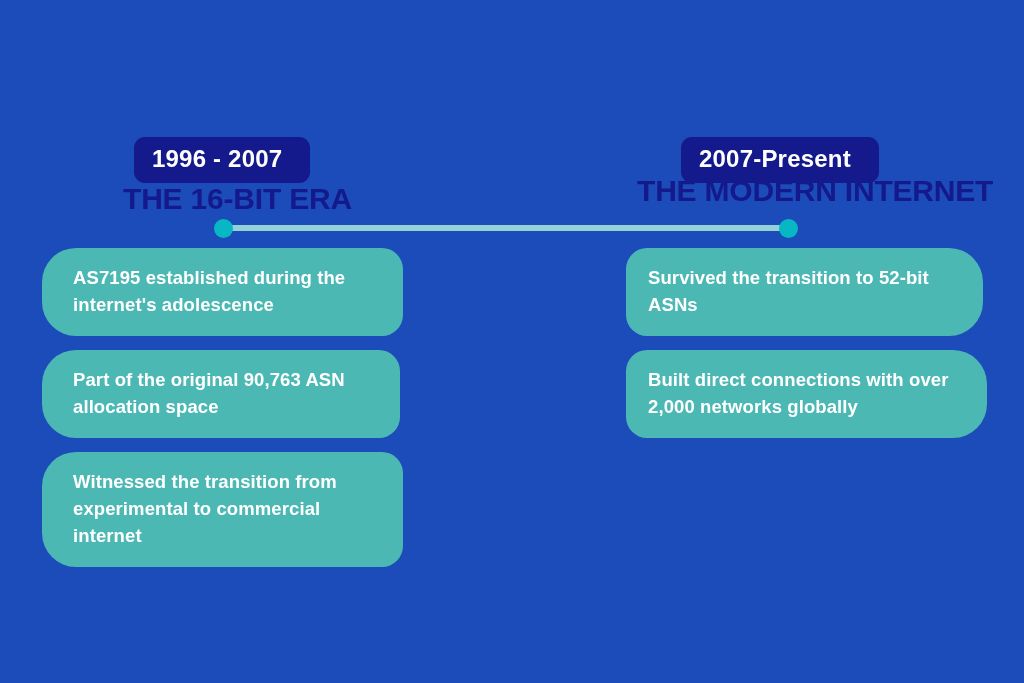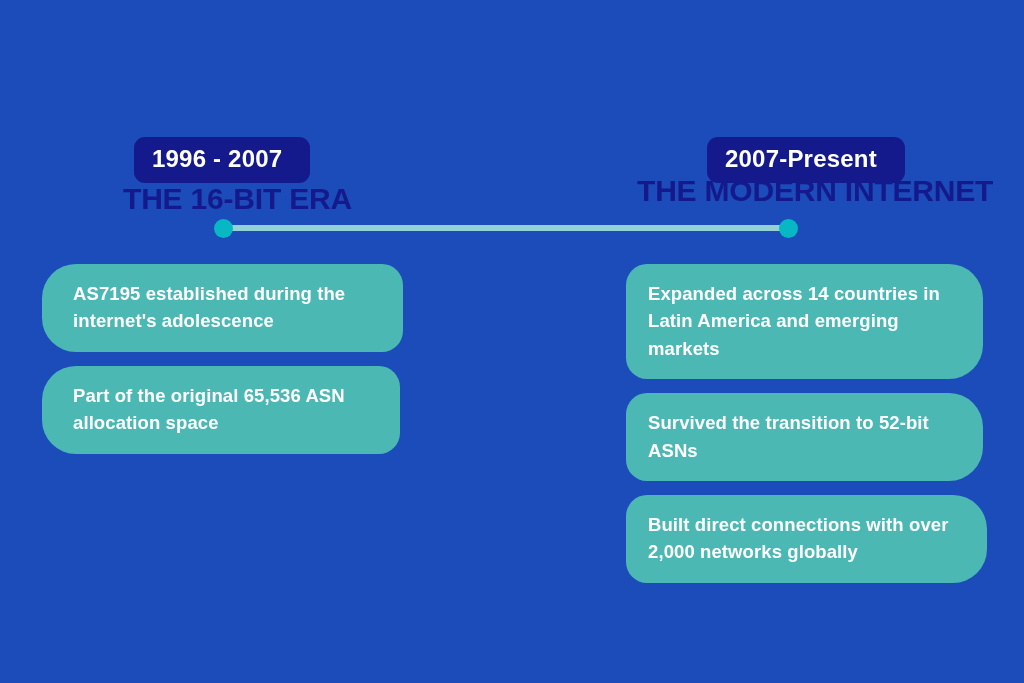--- a/index.html
+++ b/index.html
@@ -36,21 +36,21 @@
     border-radius: 11px;
     font-size: 24px;
     font-weight: 700;
     letter-spacing: 0.2px;
     line-height: 1;
     padding: 10px 28px 12px 18px;
     white-space: nowrap;
     box-sizing: border-box;
   }
   .left  .period-badge { left: 134px; top: 137px; }
-  .right .period-badge { left: 195px; top: 137px; }
+  .right .period-badge { left: 169px; top: 137px; }
 
   
   .era-heading {
     position: absolute;
     color: #141a8c;
     font-size: 30px;
     font-weight: 700;
     letter-spacing: -0.2px;
     line-height: 1;
     white-space: nowrap;
@@ -82,21 +82,21 @@
     height: 19px;
     border-radius: 50%;
     background: #07b8c4;
   }
   #timeline .node.start { left: -2px; }
   #timeline .node.end   { right: -2px; }
 
   
   .fact-list {
     position: absolute;
-    top: 264px;
+    top: 248px;
   }
   .left  .fact-list { left: 42px;  width: 362px; }
   .right .fact-list { left: 114px; width: 362px; }
 
   .fact-card {
     background: #4cb8b4;
     color: #ffffff;
     font-size: 18.5px;
     font-weight: 700;
     line-height: 1.48;
@@ -127,33 +127,33 @@
 <div id="infographic">
 
   <div class="column left">
 
     <div class="period-badge">1996 - 2007</div>
 
     <div class="era-heading">THE 16-BIT ERA</div>
 
     <div class="fact-list">
       <div class="fact-card w1">AS7195 established during the internet's adolescence</div>
-      <div class="fact-card w2">Part of the original 65,536 ASN allocation space</div>
+      <div class="fact-card w2">Part of the original 90,763 ASN allocation space</div>
+      <div class="fact-card w3">Witnessed the transition from experimental to commercial internet</div>
     </div>
 
   </div>
 
   <div class="column right">
 
     <div class="period-badge">2007-Present</div>
 
     <div class="era-heading">THE MODERN INTERNET</div>
 
     <div class="fact-list">
-      <div class="fact-card w1">Expanded across 14 countries in Latin America and emerging markets</div>
       <div class="fact-card w2">Survived the transition to 52-bit ASNs</div>
       <div class="fact-card w3">Built direct connections with over 2,000 networks globally</div>
     </div>
 
   </div>
 
   <div id="timeline">
     <div class="track"></div>
     <div class="node start"></div>
     <div class="node end"></div>

